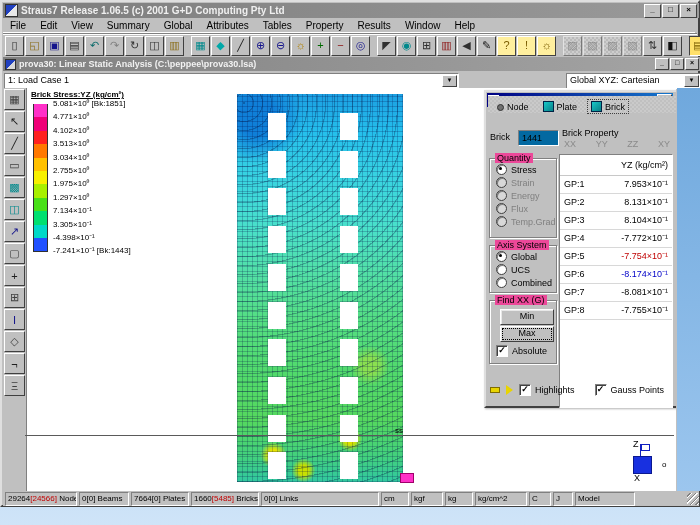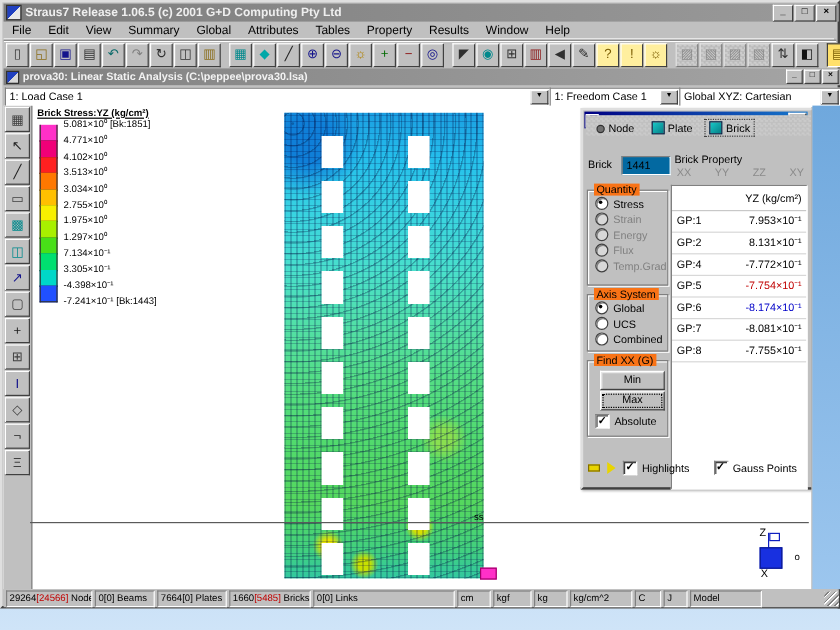--- a/index.html
+++ b/index.html
@@ -84,21 +84,21 @@
   .tabs{position:absolute;left:2px;top:4px;width:182px;height:17px;display:flex;gap:8px;align-items:flex-end;padding-left:6px;
     background:repeating-conic-gradient(#cacaca 0 25%,#c0c0c0 0 50%) 0 0/4px 4px}
   .tab{display:flex;align-items:center;gap:3px;font-size:9px;padding:1px 3px}
   .tabsel{outline:1px dotted #404040}
   .nodeico{width:5px;height:5px;border-radius:50%;background:#707070;border:1px solid #303030}
   .sqico{width:9px;height:9px;background:linear-gradient(135deg,#19c8c8,#067f86);border:1px solid #024}
   .flab{font-size:9px}
   .inp{position:absolute;background:#0369a1;border:1px solid;border-color:#808080 #fff #fff #808080;
     font-size:9px;line-height:14px;padding-left:3px}
   .grp{position:absolute;border:1px solid #808080;box-shadow:1px 1px 0 #fff,inset 1px 1px 0 #fff}
-  .glab{position:absolute;top:-6px;left:5px;background:#f97316;font-size:9px;padding:0 2px;line-height:10px}
+  .glab{position:absolute;top:-6px;left:5px;background:#ec4899;font-size:9px;padding:0 2px;line-height:10px}
   .ropt{display:flex;align-items:center;gap:4px;height:13px;padding-left:6px;font-size:9px}
   .rdis{color:#808080}
   .rad{width:9px;height:9px;border-radius:50%;background:#fff;border:1px solid #404040;box-shadow:inset 1px 1px 0 #808080;position:relative;flex:0 0 auto}
   .rsel::after{content:"";position:absolute;left:2px;top:2px;width:3px;height:3px;border-radius:50%;background:#000}
   .rdis .rad{background:#d8d8d8}
   .pbtn{position:absolute;left:10px;width:52px;height:14px;background:#c0c0c0;border:1px solid;
     border-color:#fff #404040 #404040 #fff;box-shadow:inset 1px 1px 0 #e8e8e8;font-size:9px;text-align:center;line-height:13px}
   .pfoc{outline:1px dotted #000;outline-offset:-3px}
   .cbrow{display:flex;align-items:center;gap:4px;font-size:9px}
   .cb{width:10px;height:10px;background:#fff;border:1px solid;border-color:#808080 #fff #fff #808080;
@@ -266,24 +266,20 @@
     <span class="winbtns" id="child-controls">
         <span class="wb wbs">_</span>
         <span class="wb wbs">□</span>
         <span class="wb wbs">×</span>
       </span>
   </div>
 
   <div class="comborow">
     <div class="combo" style="left:1px;width:450px">
       <span>1: Load Case 1</span>
-      <span class="dd">▼</span>
-    </div>
-    <div class="combo" style="left:455px;width:104px">
-      <span>1: Freedom Case 1</span>
       <span class="dd">▼</span>
     </div>
     <div class="combo" style="left:563px;width:130px">
       <span>Global XYZ: Cartesian</span>
       <span class="dd">▼</span>
     </div>
   </div>
 
   <div class="client">
     <div class="toolstrip" id="left-toolbar">
@@ -465,20 +461,24 @@
         <div id="tbl-rows">
             <div class="trow">
               <span>GP:1</span>
               <span class="">7.953×10⁻¹</span>
             </div>
             <div class="trow">
               <span>GP:2</span>
               <span class="">8.131×10⁻¹</span>
             </div>
             <div class="trow">
+              <span>GP:3</span>
+              <span class="">8.104×10⁻¹</span>
+            </div>
+            <div class="trow">
               <span>GP:4</span>
               <span class="">-7.772×10⁻¹</span>
             </div>
             <div class="trow">
               <span>GP:5</span>
               <span class="hl-max">-7.754×10⁻¹</span>
             </div>
             <div class="trow">
               <span>GP:6</span>
               <span class="hl-min">-8.174×10⁻¹</span>

